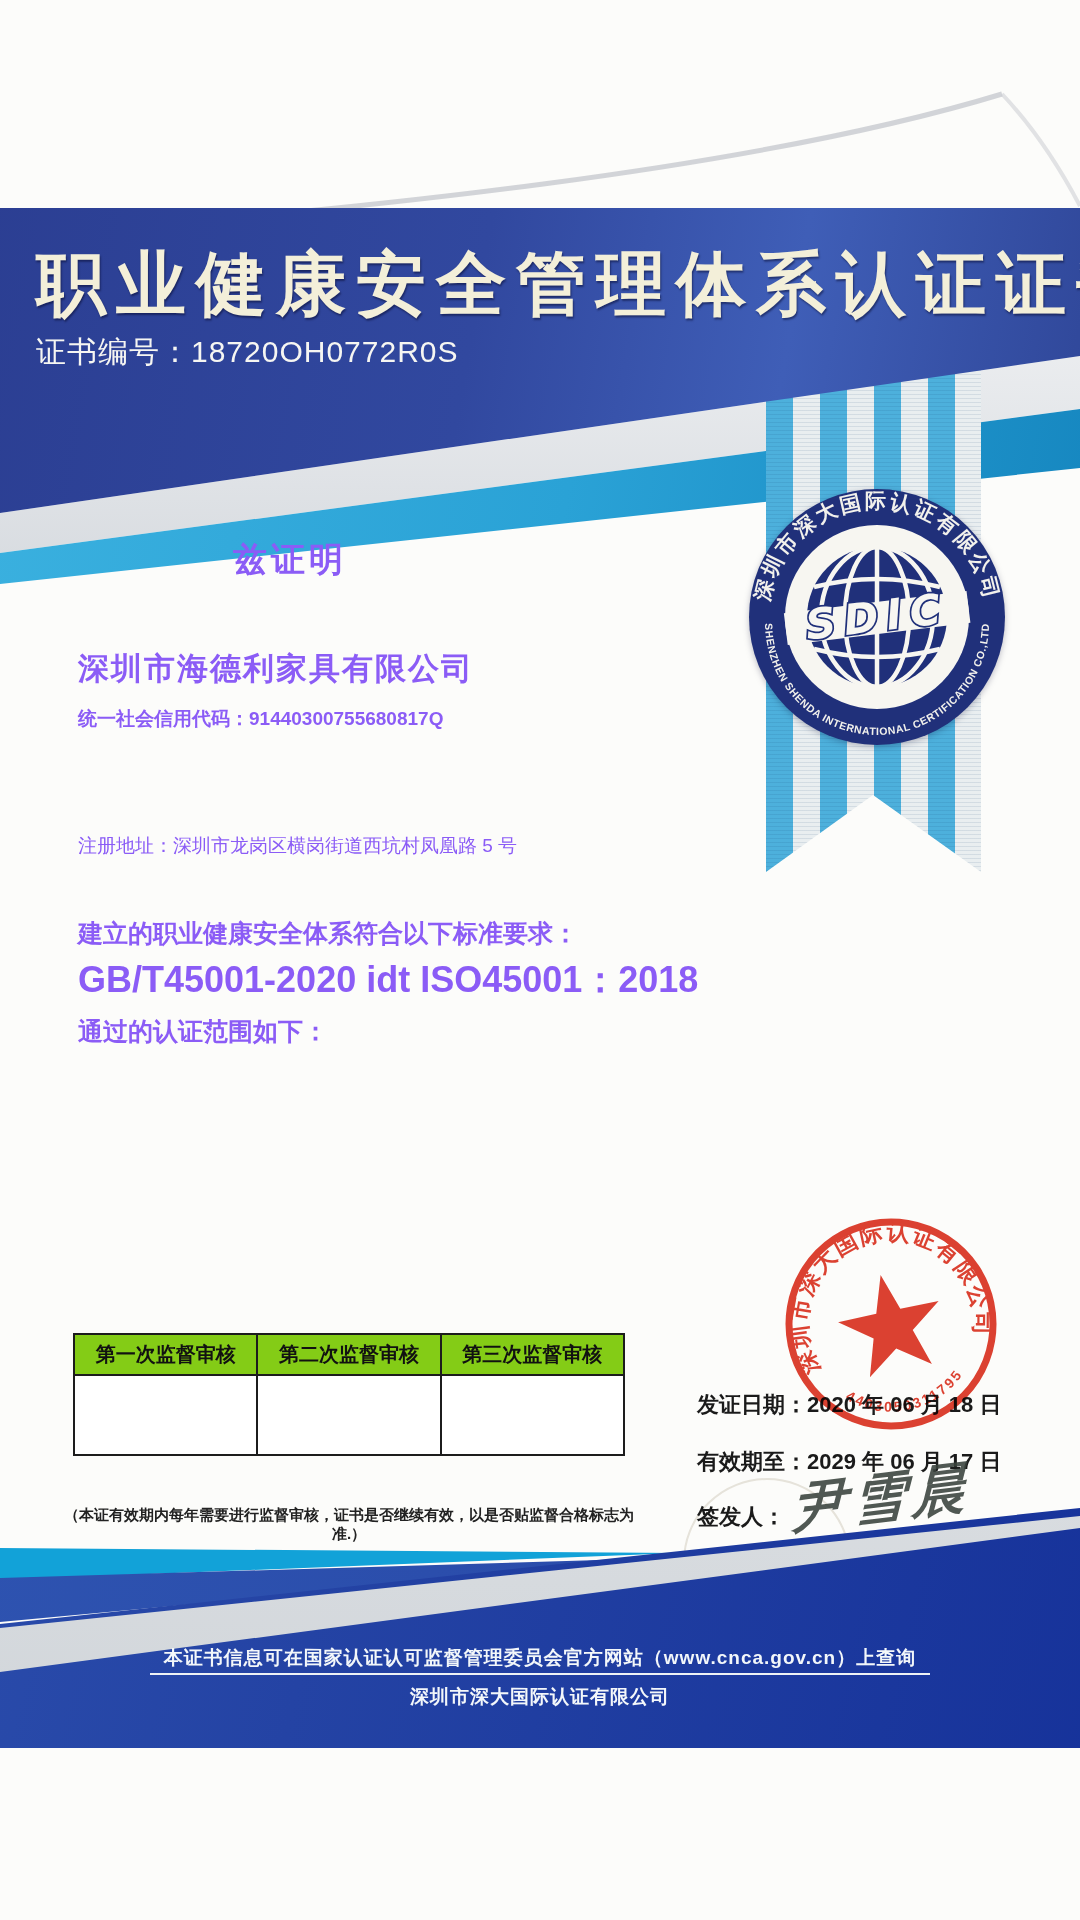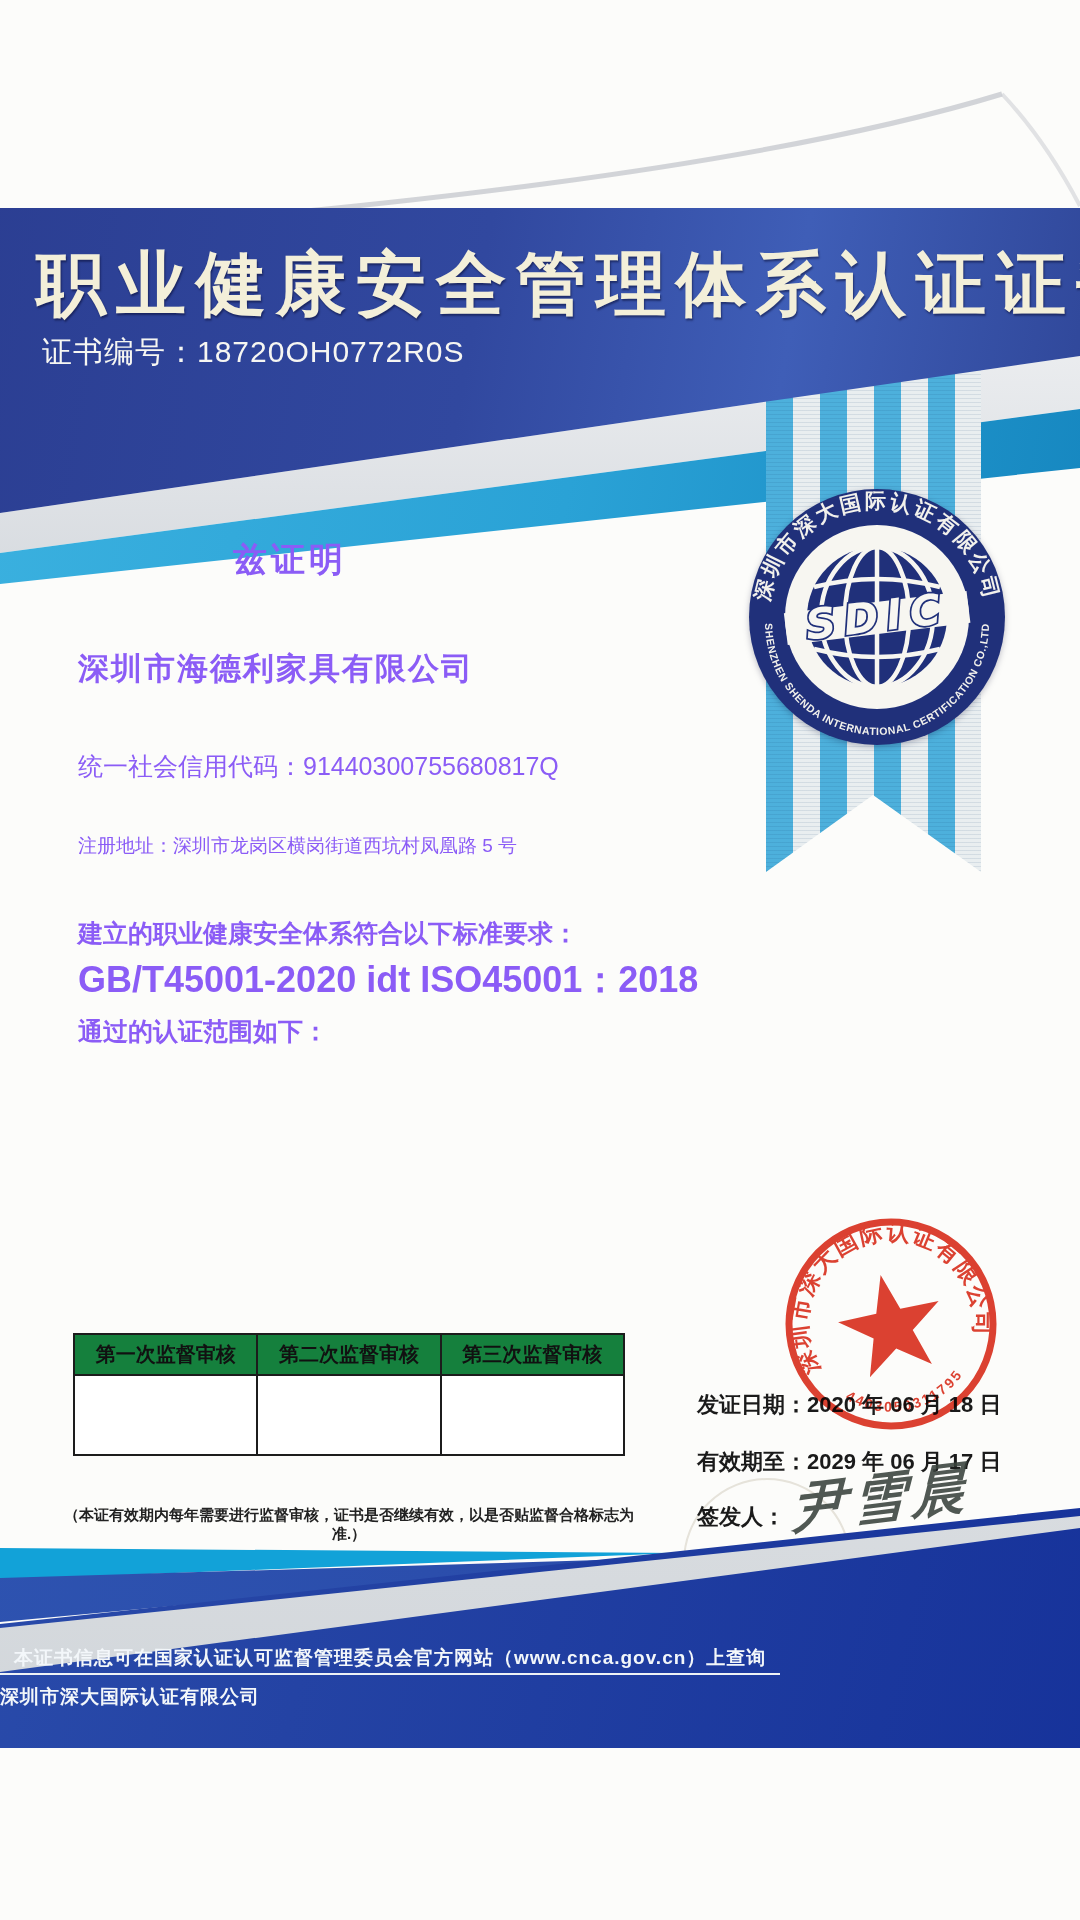--- a/index.html
+++ b/index.html
@@ -9,21 +9,21 @@
   
   #top-swoosh{position:absolute;left:0;top:0;width:1080px;height:260px;z-index:1;}
 
   
   .band{position:absolute;left:0;top:0;width:1080px;height:560px;z-index:3;
         background:linear-gradient(100deg,#2b3e92 0%,#31489f 45%,#3f5eb7 72%,#2f4698 100%);
         clip-path:polygon(0 208px,1080px 208px,1080px 356px,0 513px);}
   .title{position:absolute;left:36px;top:238px;width:1020px;
          font-family:"DejaVu Serif",serif;font-weight:700;font-size:70px;letter-spacing:10px;
          color:#f3efd9;text-shadow:1px 2px 2px rgba(0,0,30,.45);white-space:nowrap;}
-  .certno{position:absolute;left:42px;top:332px;font-size:30px;letter-spacing:1px;
+  .certno{position:absolute;left:36px;top:332px;font-size:30px;letter-spacing:1px;
           color:#f6f6f2;font-weight:500;white-space:nowrap;}
 
   
   .white-swoosh{position:absolute;left:0;top:0;width:1080px;height:600px;z-index:1;
         background:linear-gradient(to bottom,#ffffff 20%,#d5d9de 100%);
         clip-path:polygon(0 513px,1080px 356px,1080px 409px,0 553px);}
   .cyan-swoosh{position:absolute;left:0;top:0;width:1080px;height:620px;z-index:1;
         background:linear-gradient(100deg,#3cb2e0 0%,#2aa2d6 55%,#1687c0 100%);
         clip-path:polygon(0 553px,1080px 409px,1080px 468px,0 584px);}
 
@@ -35,30 +35,30 @@
         background:repeating-linear-gradient(180deg,rgba(15,60,110,.10) 0 1.5px,transparent 1.5px 4px);}
 
   
   .badge{position:absolute;left:742px;top:482px;width:270px;height:270px;z-index:5;
          filter:drop-shadow(0 2px 3px rgba(0,0,40,.25));}
 
   
   .t{position:absolute;color:#8b5cf6;white-space:nowrap;z-index:6;}
   .statement{left:233px;top:537px;font-size:34px;font-weight:600;letter-spacing:4px;}
   .company{left:78px;top:648px;font-size:31px;font-weight:600;letter-spacing:2px;}
-  .credit{left:78px;top:750px;font-size:25px;font-weight:400;}
+  .credit{left:78px;top:706px;font-size:19px;font-weight:700;}
   .addr{left:78px;top:833px;font-size:19px;font-weight:500;}
   .std1{left:78px;top:917px;font-size:25px;font-weight:600;}
   .std2{left:78px;top:956px;font-size:36px;font-weight:600;}
   .scope1{left:78px;top:1015px;font-size:25px;font-weight:600;}
   .scope2{left:78px;top:1051px;font-size:29px;font-weight:600;letter-spacing:1px;}
 
   
   .audit{position:absolute;left:73px;top:1333px;width:552px;z-index:6;border-collapse:collapse;}
-  .audit th{border:2px solid #1c1c1c;height:37px;font-size:20px;font-weight:700;color:#111;background:#15803d;}
+  .audit th{border:2px solid #1c1c1c;height:37px;font-size:20px;font-weight:700;color:#111;background:#84cc16;}
   .audit td{border:2px solid #1c1c1c;height:76px;background:#fff;}
   .audit-note{position:absolute;left:60px;top:1462px;width:578px;text-align:center;
         font-size:15px;font-weight:700;color:#222;z-index:6;margin-top:44px;}
 
   
   .issue-line{position:absolute;left:697px;font-size:22px;font-weight:700;color:#1a1a1a;z-index:6;white-space:nowrap;}
   .i1{top:1390px;} .i2{top:1447px;} .i3{top:1502px;}
   .signature{position:absolute;left:792px;top:1462px;z-index:6;
         font-family:"DejaVu Serif",serif;font-style:italic;font-weight:700;font-size:54px;
         color:#39423c;letter-spacing:6px;transform:rotate(-7deg) skewX(-8deg);opacity:.88;}
@@ -74,21 +74,21 @@
         clip-path:polygon(0 1548px,680px 1553px,0 1580px);}
   .f-wedge{position:absolute;left:0;top:0;width:1080px;height:1920px;z-index:2;
         background:linear-gradient(100deg,#2f55b2,#2747a6);
         clip-path:polygon(0 1578px,700px 1557px,0 1622px);}
   .f-band{position:absolute;left:0;top:0;width:1080px;height:1920px;z-index:2;
         background:linear-gradient(103deg,#2e52b0 0%,#2443a4 45%,#16329a 100%);
         clip-path:polygon(0 1624px,1080px 1508px,1080px 1748px,0 1748px);}
   .f-white{position:absolute;left:0;top:0;width:1080px;height:1920px;z-index:3;
         background:linear-gradient(to bottom,#ffffff 10%,#ccd1d6 100%);
         clip-path:polygon(0 1628px,1080px 1516px,1080px 1528px,0 1672px);}
-  .f-text{position:absolute;left:0;width:1080px;color:#f3f7fa;z-index:6;
+  .f-text{position:absolute;left:0;width:1080px;text-align:center;color:#f3f7fa;z-index:6;
         font-size:19px;font-weight:600;letter-spacing:1px;white-space:nowrap;}
   .fl1{top:1645px;} .fl2{top:1684px;} .fl3{top:1716px;}
   .fl1 span{border-bottom:2px solid #eef2f5;padding:0 14px 5px 14px;}
 </style>
 </head>
 <body>
 
 <div id="cert">
 
   <svg id="top-swoosh" viewBox="0 0 1080 260">

